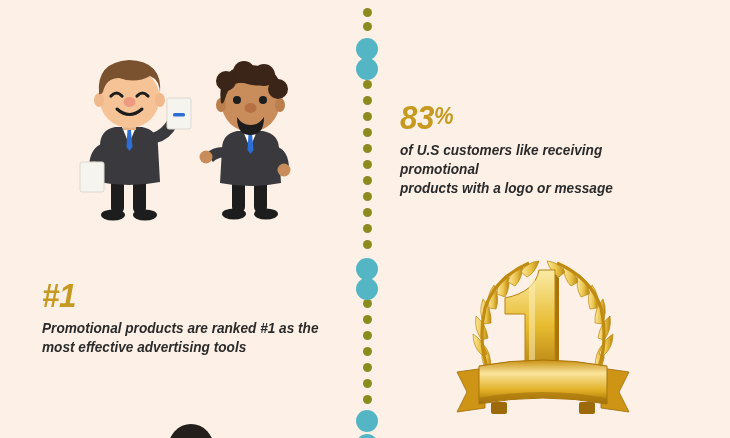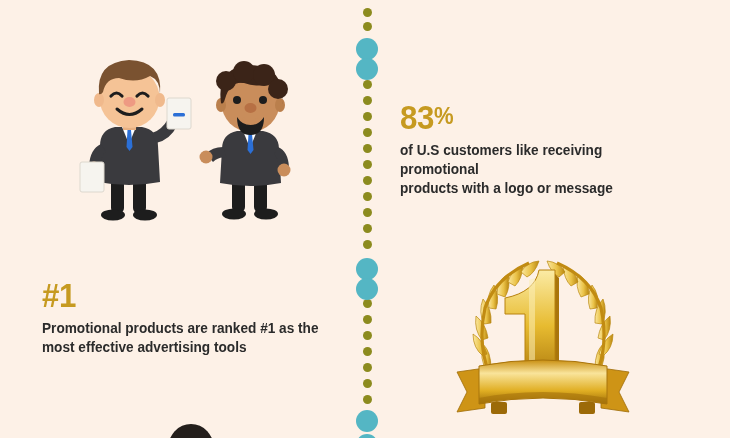--- a/index.html
+++ b/index.html
@@ -31,21 +31,21 @@
   }
   .dot-lg {
     position:absolute;
     width:22px; height:22px;
     border-radius:50%;
     background:#54B6C4;
     left:4px;
   }
 
   
-  .stat-block { position:absolute; }
+  .stat-block { position:absolute;font-style:italic; }
   .stat-big {
     font-size:34px;
     font-weight:bold;
     color:#C69A20;
     letter-spacing:-0.5px;
     line-height:1;
     font-family:"Liberation Sans Narrow","Liberation Sans",sans-serif;
     transform:scaleX(0.92);
     transform-origin:left center;
   }

